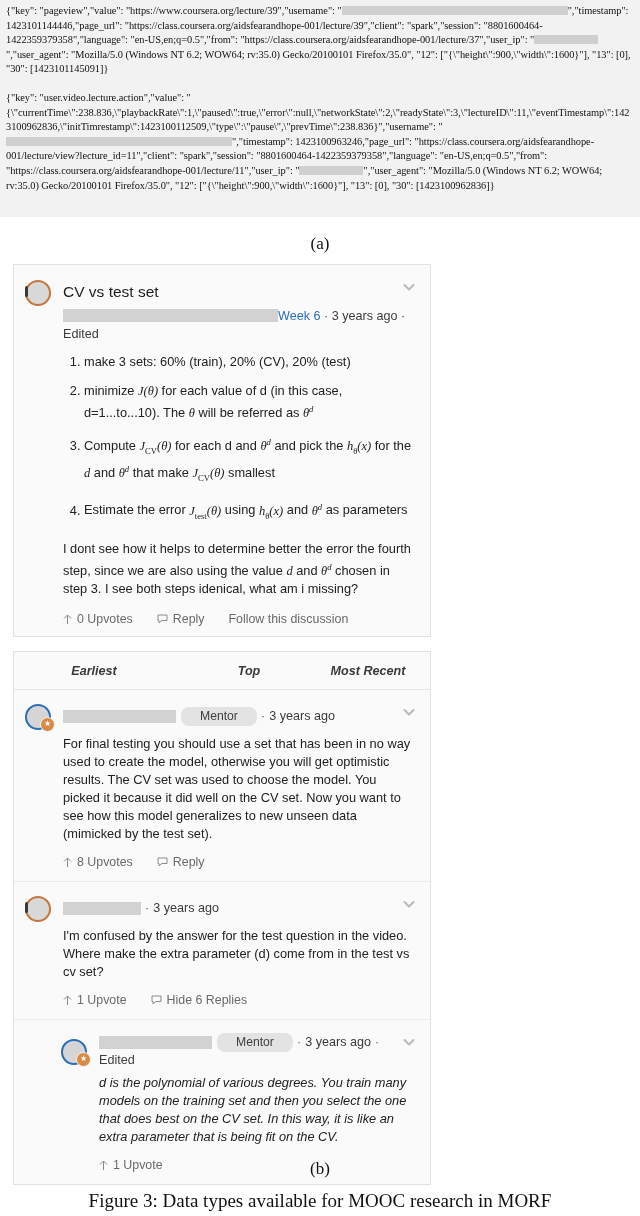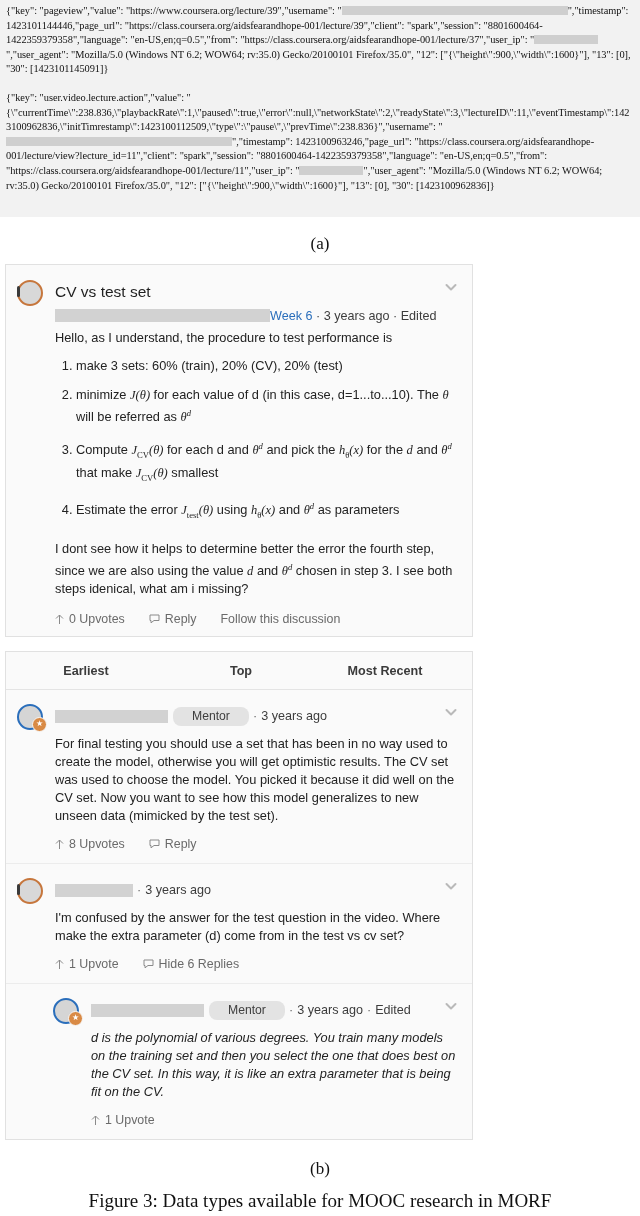--- a/index.html
+++ b/index.html
@@ -58,23 +58,23 @@
     font-family: "Liberation Serif", serif;
     font-size: 17px;
     color: #111;
   }
   .subcap.a { top: 234px; }
   .subcap.b { top: 1159px; }
 
   
   .forum {
     position: absolute;
-    left: 5px;
+    left: 13px;
     top: 264px;
-    width: 468px;
+    width: 418px;
   }
   .card {
     border: 1px solid #e1e1e1;
     background: #fafafa;
     box-sizing: border-box;
   }
   .card + .card { margin-top: 14px; }
 
   
   .thread {
@@ -212,20 +212,21 @@
   }
   .ic svg { display: block; }
 
   
   .replies { padding: 0; }
   .sortbar {
     display: flex;
     border-bottom: 1px solid #e4e4e4;
     padding: 12px 0 11px 0;
     background: #fafafa;
+    font-style: italic;
   }
   .sortbar .tab {
     font-size: 12.6px;
     font-weight: bold;
     color: #3b3b3b;
     text-align: center;
   }
   .tab-earliest { flex: 0 0 160px; }
   .tab-top      { flex: 0 0 150px; }
   .tab-recent   { flex: 1 1 auto; padding-right: 18px; }
@@ -316,21 +317,20 @@
 
     <div class="thread-body">
       <div class="meta-line">
         <span class="namebar"></span><span class="link">Week 6</span>
         <span>·</span>
         <span>3 years ago</span>
         <span>·</span>
         <span>Edited</span>
       </div>
 
-      <div class="post-text">Hello, as I understand, the procedure to test performance is</div>
 
       <ol class="steps">
         <li>make 3 sets: 60% (train), 20% (CV), 20% (test)</li>
         <li>minimize <span class="mathvar">J(θ)</span> for each value of d (in this case, d=1...to...10). The <span class="mathvar">θ</span> will be referred as <span class="mathvar">θ<sup>d</sup></span></li>
         <li>Compute <span class="mathvar">J<sub>CV</sub>(θ)</span> for each d and <span class="mathvar">θ<sup>d</sup></span> and pick the <span class="mathvar">h<sub>θ</sub>(x)</span> for the <span class="mathvar">d</span> and <span class="mathvar">θ<sup>d</sup></span> that make <span class="mathvar">J<sub>CV</sub>(θ)</span> smallest</li>
         <li>Estimate the error <span class="mathvar">J<sub>test</sub>(θ)</span> using <span class="mathvar">h<sub>θ</sub>(x)</span> and <span class="mathvar">θ<sup>d</sup></span> as parameters</li>
       </ol>
 
       <div class="closing">I dont see how it helps to determine better the error the fourth step, since we are also using the value <span class="mathvar">d</span> and <span class="mathvar">θ<sup>d</sup></span> chosen in step 3. I see both steps idenical, what am i missing?</div>
 

